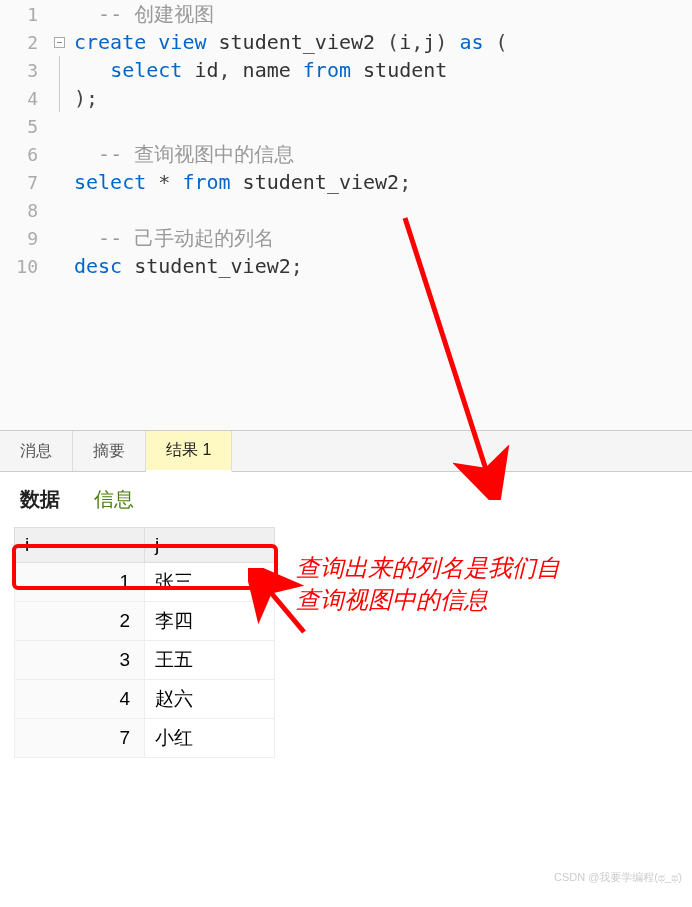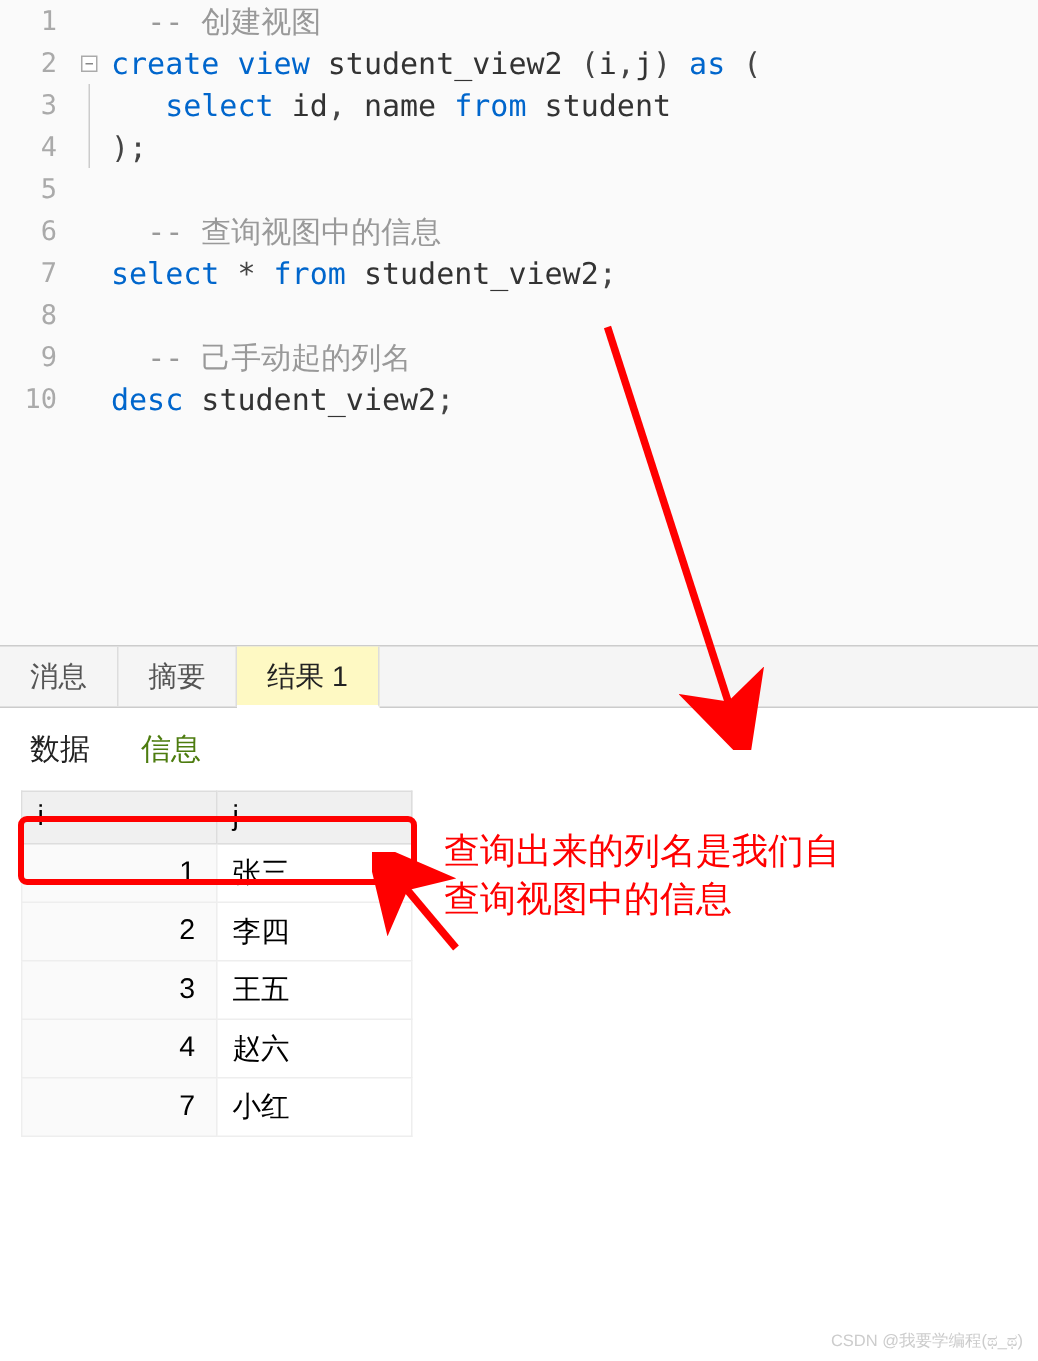--- a/index.html
+++ b/index.html
@@ -12,39 +12,39 @@
     .fold-marker { width: 11px; height: 11px; border: 1px solid #aaa; background: #fff; position: relative; }
     .fold-marker::before { content: ""; position: absolute; left: 2px; right: 2px; top: 4px; height: 1px; background: #888; }
     .fold-line-v { width: 1px; height: 28px; background: #ccc; }
     .code-content { padding-left: 6px; white-space: pre; }
     .c-comment { color: #999; }
     .c-keyword { color: #0066cc; font-weight: 500; }
     .c-punct { color: #444; }
     .c-ident { color: #333; }
     
     .tabs-bar { display: flex; border-top: 1px solid #ccc; border-bottom: 1px solid #ccc; height: 42px; align-items: stretch; background: #f5f5f5; margin-top: 0px; }
-    .tab { padding: 8px 20px; font-size: 19px; color: #555; display: flex; align-items: center; border-right: 1px solid #ddd; cursor: pointer; }
+    .tab { padding: 8px 20px; font-size: 16px; color: #555; display: flex; align-items: center; border-right: 1px solid #ddd; cursor: pointer; }
     .tab.active { background: #fef9c3; border-bottom: 2px solid #fff; margin-bottom: -1px; color: #222; }
     
     .sub-tabs { display: flex; padding: 10px 18px 6px; gap: 30px; font-size: 20px; }
     .sub-tab { color: #222; cursor: pointer; padding: 4px 2px; }
-    .sub-tab.active { font-weight: 400; }
+    .sub-tab.active { font-weight: 700; }
     .sub-tab.inactive { color: #4d7c0f; }
     
     .data-table { border-collapse: collapse; margin: 4px 0 0 14px; font-size: 19px; }
     .data-table th { background: #f0f0f0; text-align: left; font-weight: normal; padding: 6px 10px; border: 1px solid #ddd; }
     .data-table td { padding: 6px 10px; border: 1px solid #eee; }
     .data-table td.num { text-align: right; padding-right: 14px; background: #fafafa; }
     .header-highlight { position: absolute; border: 4px solid #ff0000; border-radius: 6px; pointer-events: none; }
     
-    .annotation { position: absolute; color: #ff0000; font-size: 24px; line-height: 1.35; font-family: "SimSun", serif; }
+    .annotation { position: absolute; color: #ff0000; font-size: 24px; line-height: 1.35; font-family: "SimSun", serif; font-style: italic; }
     
     .arrow-svg { position: absolute; pointer-events: none; }
     
-    .watermark { position: absolute; right: 10px; bottom: 6px; font-size: 11px; color: #ccc; font-family: Arial; }
+    .watermark { position: absolute; right: 10px; bottom: 22px; font-size: 11px; color: #ccc; font-family: Arial; }
   </style>
 </head>
 <body>
 
 <div class="editor" id="editor">
     <div class="code-line">
       <div class="gutter">1</div>
       <div class="fold-col"></div>
       <div class="code-content"><span class="c-punct">  </span><span class="c-comment">-- 创建视图</span></div>
     </div>

